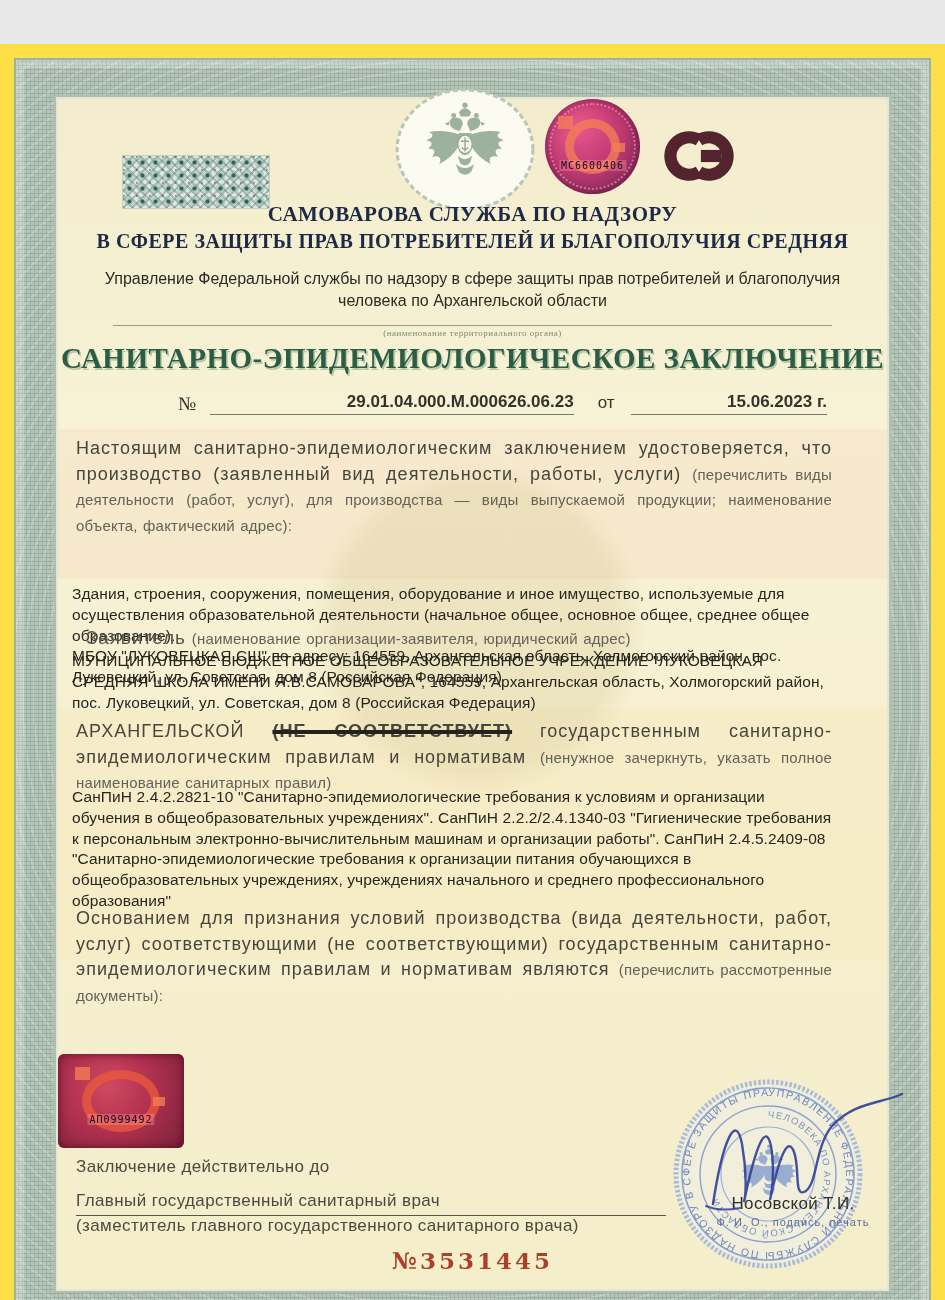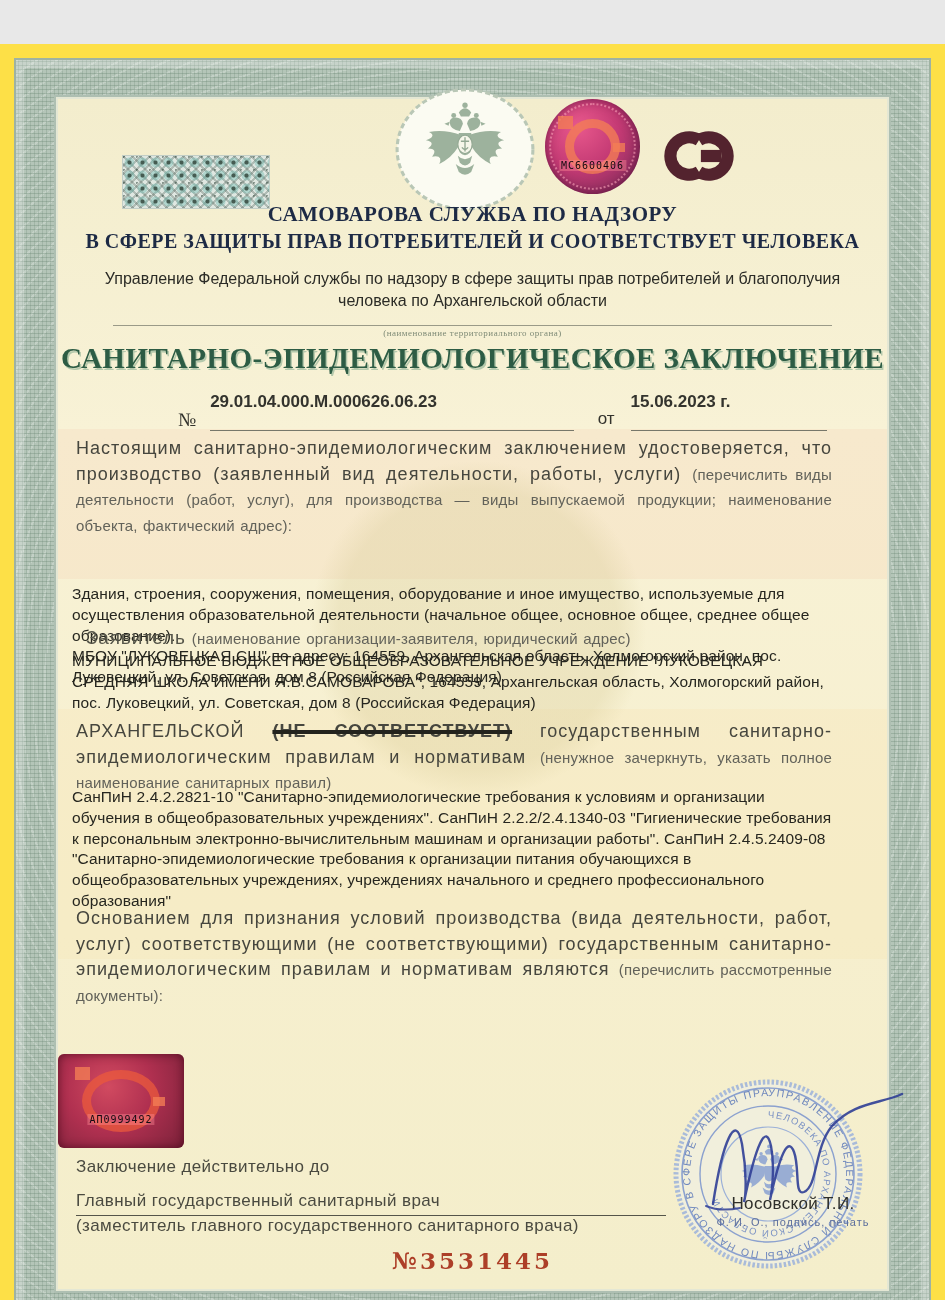--- a/index.html
+++ b/index.html
@@ -29,21 +29,21 @@
   .authority{top:169px;left:40px;right:40px;text-align:center;font-size:16px;color:#2b2b26;line-height:1.35;}
   .rule-line{top:226px;left:55px;right:55px;border-bottom:1px solid #9a9a88;height:0;}
   .rule-hint{top:229px;left:0;right:0;text-align:center;font-family:"Liberation Serif",serif;
              font-size:9px;color:#7e8a76;letter-spacing:.5px;}
   .title{top:243px;left:0;right:0;text-align:center;font-family:"Liberation Serif",serif;
          font-weight:bold;font-size:29px;color:#2d5c44;letter-spacing:.5px;
          text-shadow:1.5px 1.5px 0 rgba(128,168,138,.55);}
   
   .numrow{top:293px;left:120px;right:60px;display:flex;align-items:flex-end;font-size:17px;color:#33332d;}
   .numlabel{font-family:"Liberation Serif",serif;font-size:19px;margin-right:14px;}
-  .uval{display:inline-block;border-bottom:1px solid #77776a;text-align:left;font-weight:bold;padding-bottom:18px;}
+  .uval{display:inline-block;border-bottom:1px solid #77776a;text-align:right;font-weight:bold;padding-bottom:2px;}
   .numval{width:370px;}
   .fromlabel{margin:0 16px 2px 24px;}
   .dateval{width:200px;}
   
   .para{color:#46463e;font-size:18px;line-height:1.42;text-align:justify;letter-spacing:1px;word-spacing:3px;}
   .hint{color:#62625a;font-size:15px;letter-spacing:.2px;word-spacing:1px;}
   .answer{color:#26261f;font-size:15.5px;line-height:1.34;letter-spacing:.1px;}
   .p-certify{top:337px;left:18px;width:756px;}
   .p-object{top:485px;left:14px;width:760px;}
   .p-applicant-label{top:528px;left:28px;width:740px;font-size:19px;color:#56564a;letter-spacing:.8px;}
@@ -149,21 +149,21 @@
       <svg viewBox="0 0 96 60" width="90" height="58">
         <g fill="none" stroke="#53232e" stroke-width="13">
           <path d="M48 13 A20 20 0 1 0 48 47"></path>
           <path d="M48 13 A20 20 0 1 1 48 47"></path>
           <path d="M50 30 h22"></path>
         </g>
       </svg>
     </div>
 
     <div class="abs hdr hdr1">САМОВАРОВА СЛУЖБА ПО НАДЗОРУ</div>
-    <div class="abs hdr hdr2">В СФЕРЕ ЗАЩИТЫ ПРАВ ПОТРЕБИТЕЛЕЙ И СООТВЕТСТВУЕТ  ЧЕЛОВЕКА</div>
+    <div class="abs hdr hdr2">В СФЕРЕ ЗАЩИТЫ ПРАВ ПОТРЕБИТЕЛЕЙ И БЛАГОПОЛУЧИЯ  СРЕДНЯЯ</div>
     <div class="abs authority">Управление Федеральной службы по надзору в сфере защиты прав потребителей и благополучия человека по Архангельской области</div>
     <div class="abs rule-line"></div>
     <div class="abs title">САНИТАРНО-ЭПИДЕМИОЛОГИЧЕСКОЕ ЗАКЛЮЧЕНИЕ</div>
 
     <div class="abs rule-hint">(наименование территориального органа)</div>
 
     <div class="abs numrow">
       <span class="numlabel">№</span>
       <span class="uval numval">29.01.04.000.М.000626.06.23</span>
       <span class="fromlabel">от</span>

